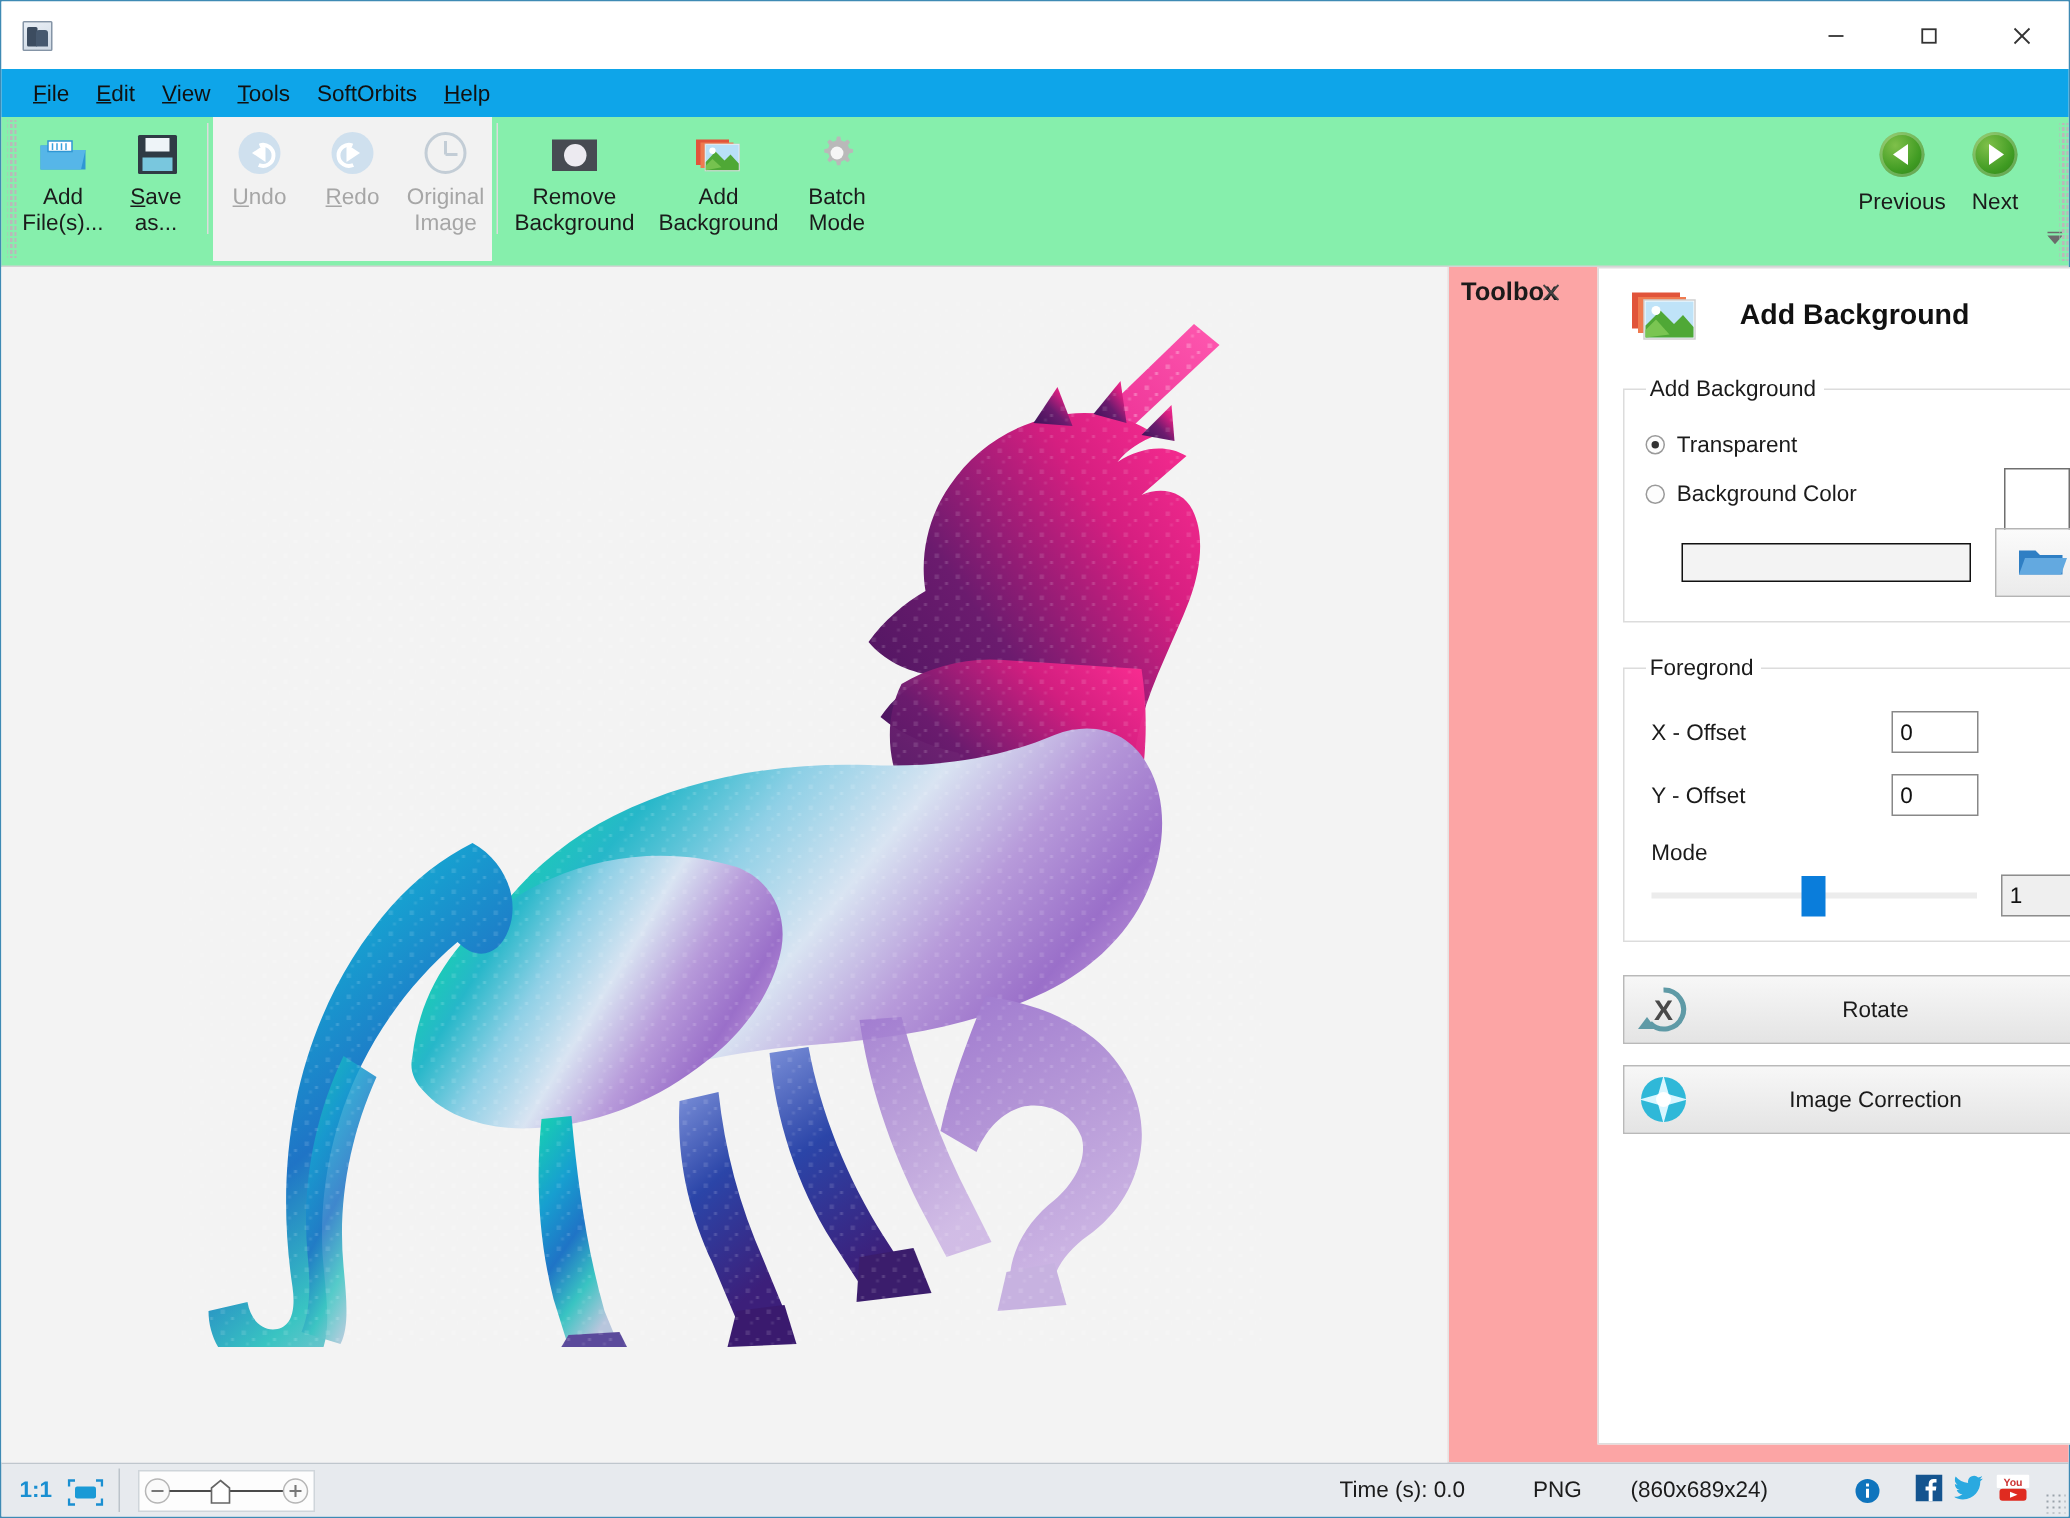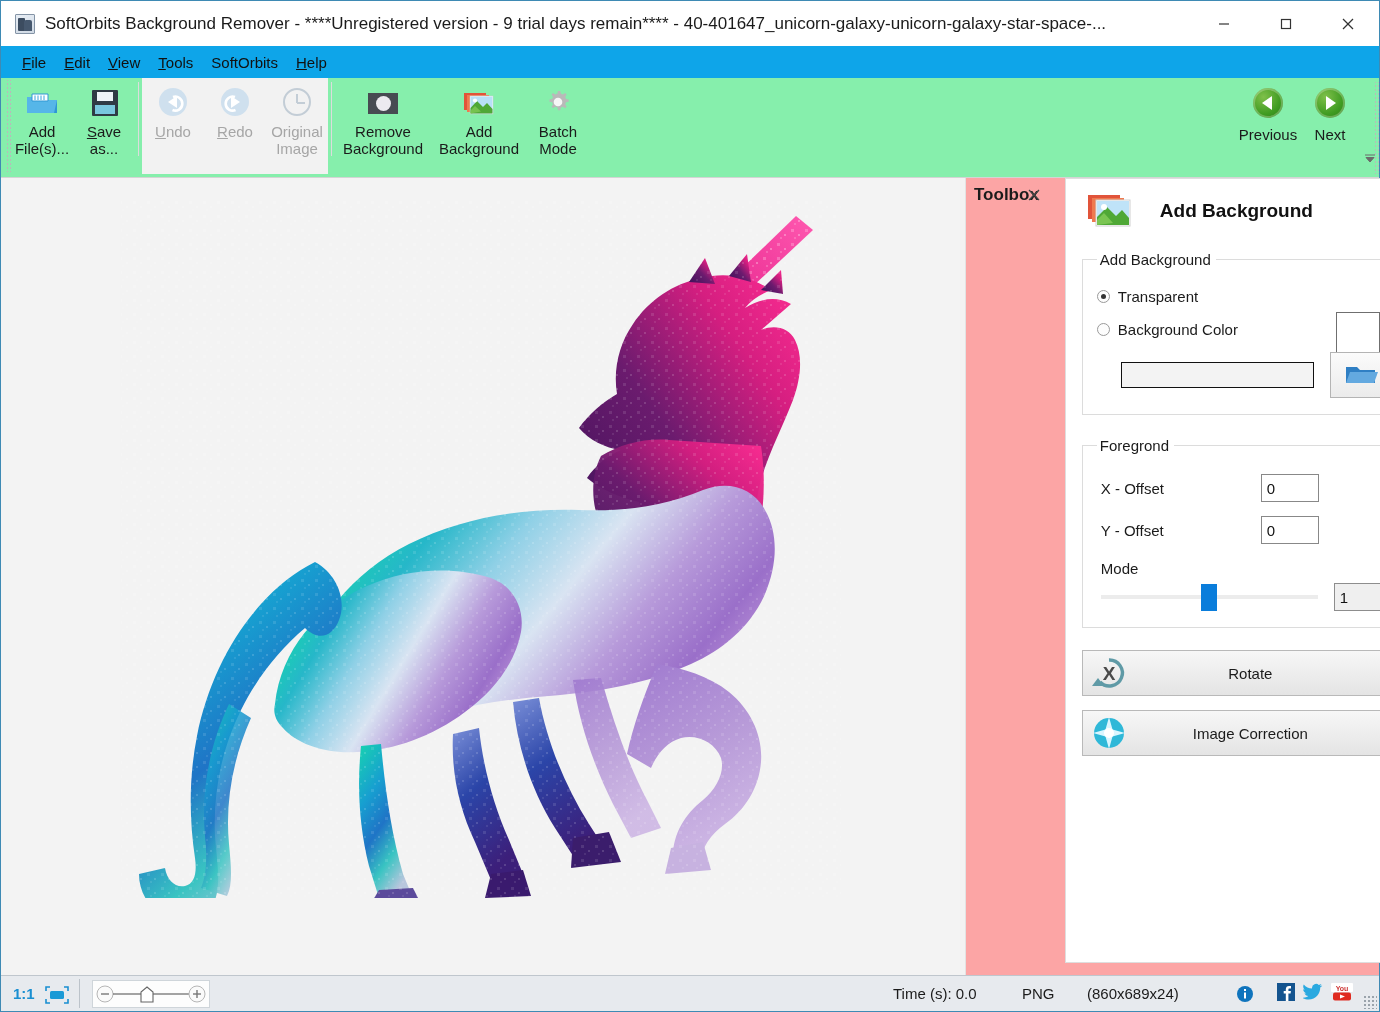--- a/index.html
+++ b/index.html
@@ -251,21 +251,20 @@
 </style>
 </head>
 <body>
 
 <div id="app">
 
   <div class="titlebar">
     <div class="title-icon">
         <span class="head"></span>
       </div>
-    <div class="title-text">SoftOrbits Background Remover - ****Unregistered version - 9 trial days remain**** - 40-401647_unicorn-galaxy-unicorn-galaxy-star-space-...</div>
     <div class="winbtns">
       <div class="winbtn">
         <svg width="16" height="16" viewBox="0 0 16 16">
             <line x1="3" y1="8" x2="13" y2="8" stroke="#333" stroke-width="1.2"></line>
           </svg>
       </div>
       <div class="winbtn">
         <svg width="16" height="16" viewBox="0 0 16 16">
             <rect x="3.5" y="3.5" width="9" height="9" fill="none" stroke="#333" stroke-width="1.2"></rect>
           </svg>

